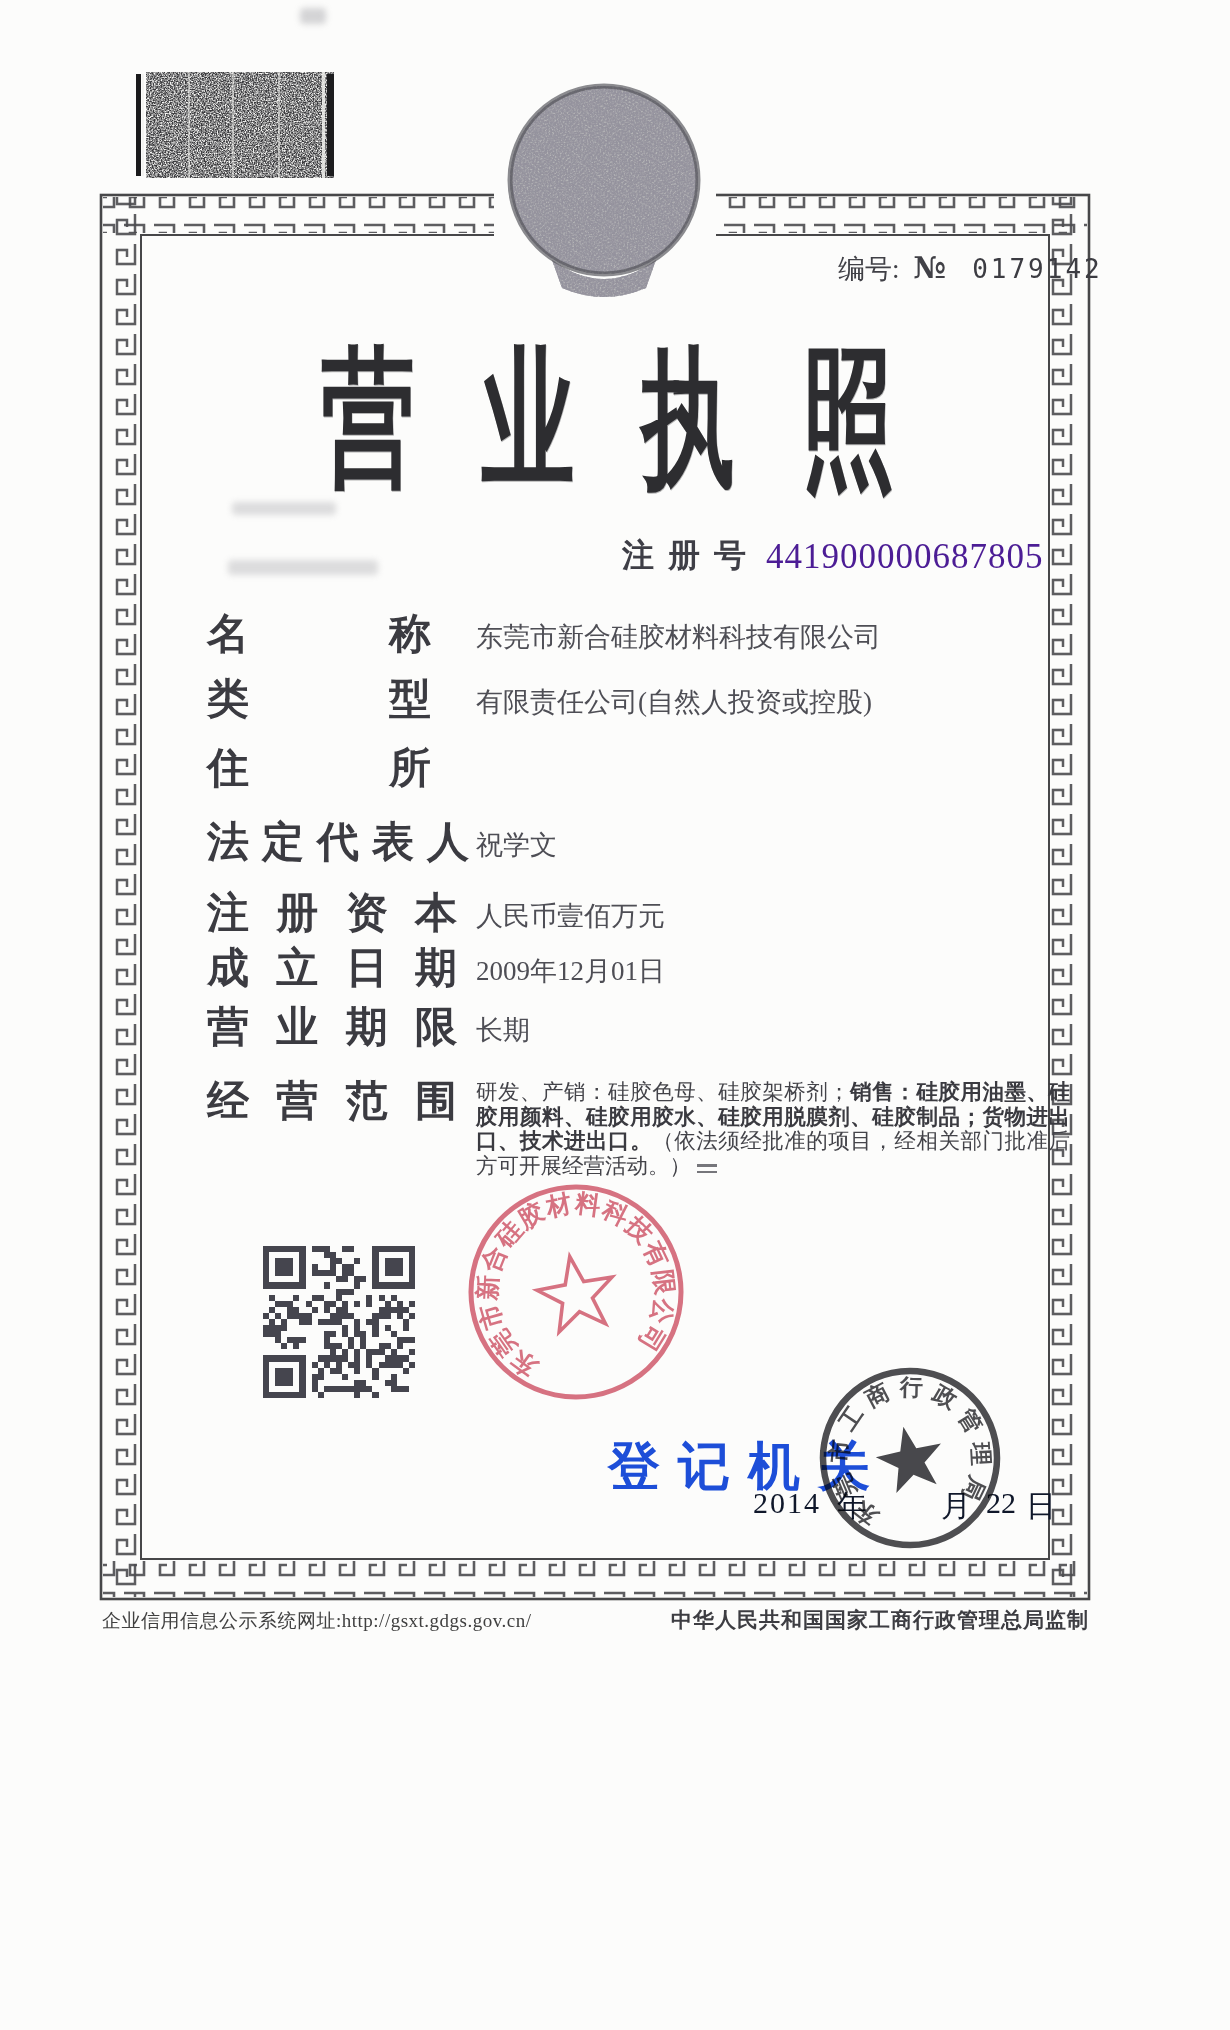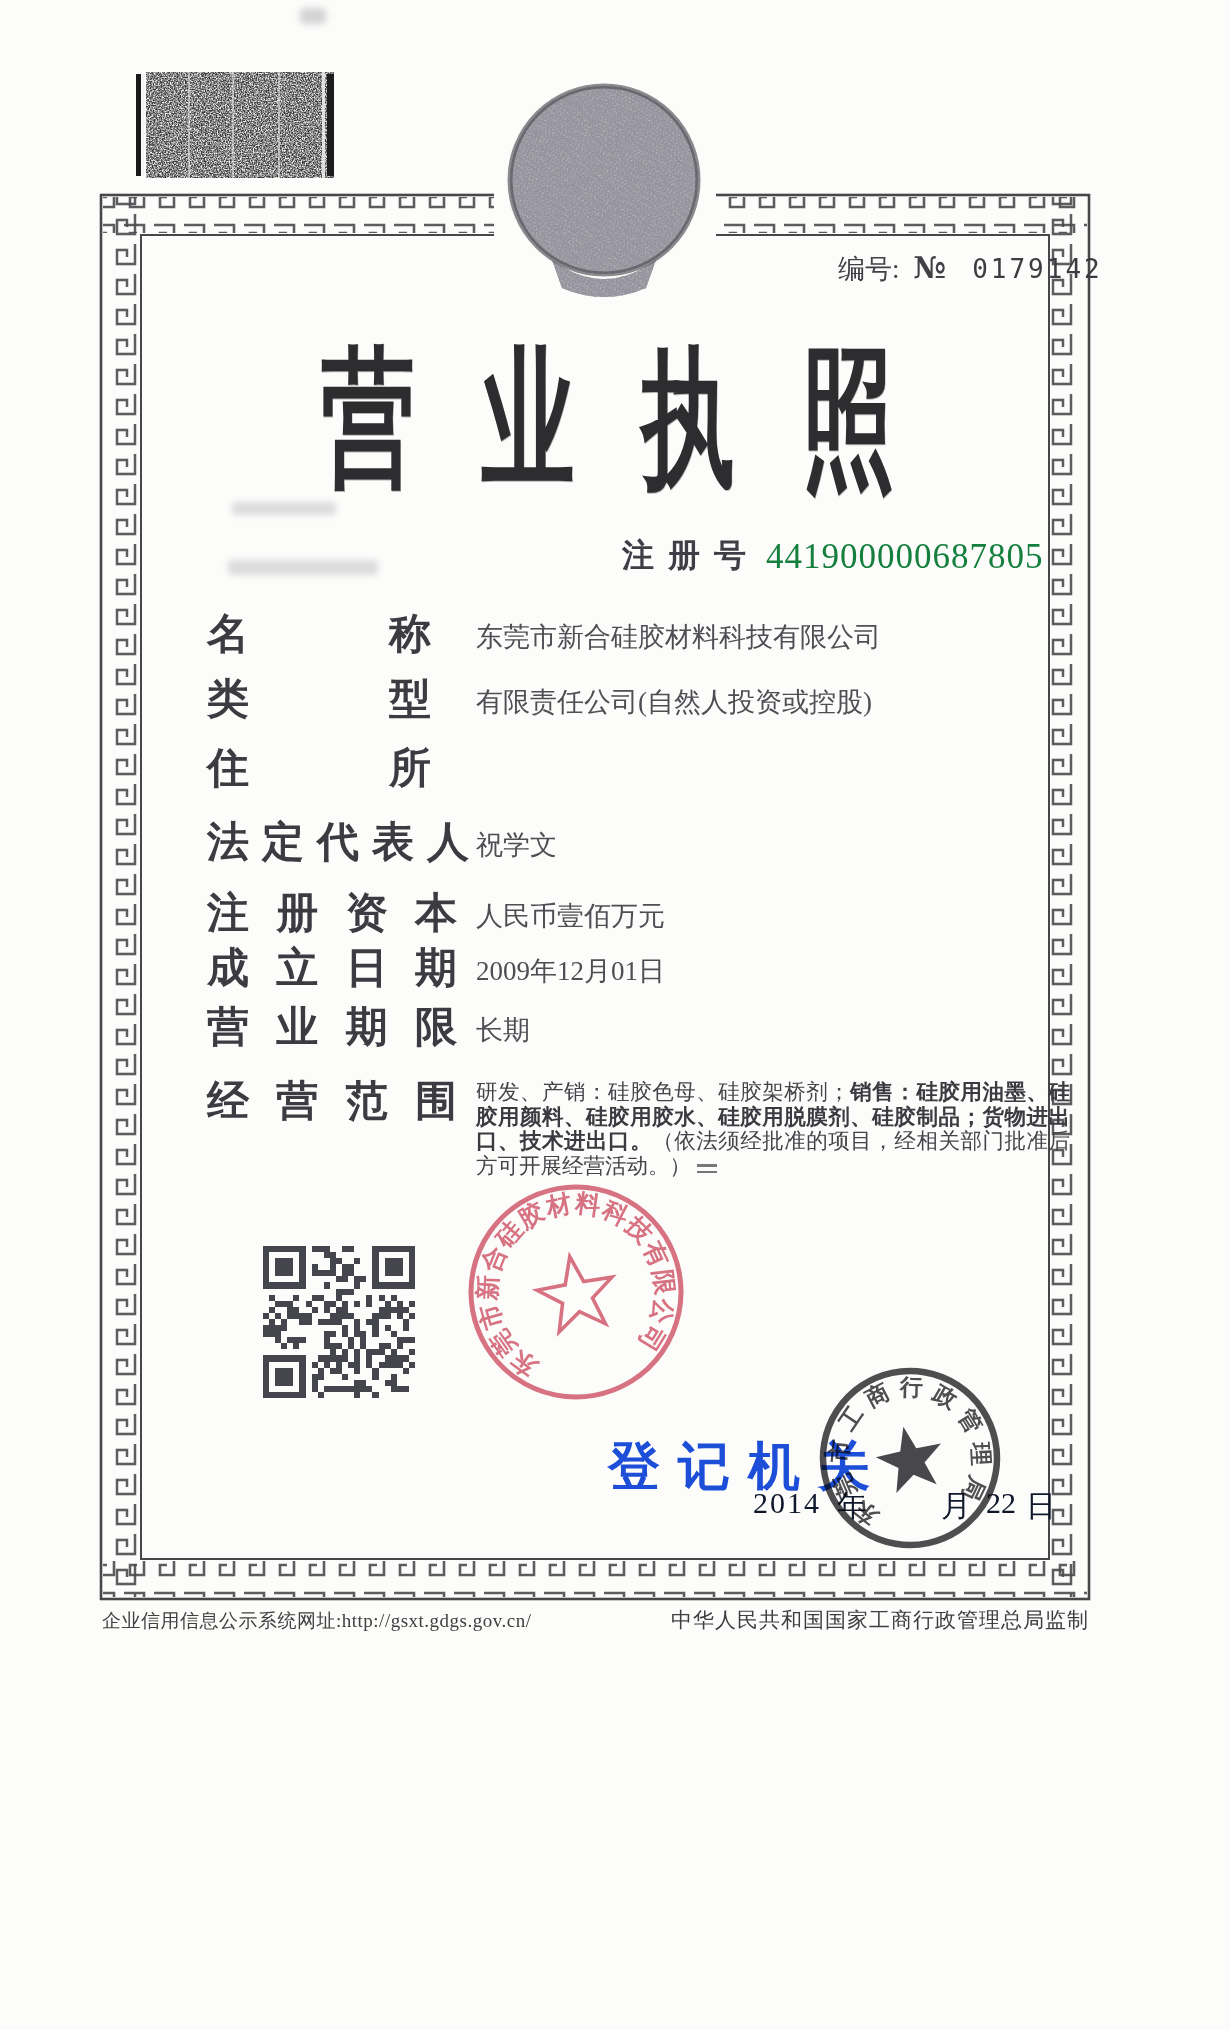--- a/index.html
+++ b/index.html
@@ -32,21 +32,21 @@
   
   .cert-title{left:288px;top:342px;width:640px;display:flex;}
   .cert-title span{
     width:160px;text-align:center;font-family:"DejaVu Sans",sans-serif;
     font-weight:900;font-size:150px;line-height:152px;color:#2d2d30;
     transform:scaleX(0.62);text-shadow:1px 1px 0 rgba(45,45,48,.35);
   }
 
   
   .regno-label{left:622px;top:534px;font-size:32px;letter-spacing:14px;color:#3e3e46;font-weight:600;white-space:nowrap;}
-  .regno-value{left:766px;top:537px;font-size:35px;letter-spacing:1px;color:#15803d;font-family:"Liberation Serif",serif;white-space:nowrap;}
+  .regno-value{left:766px;top:537px;font-size:35px;letter-spacing:1px;color:#4c1d95;font-family:"Liberation Serif",serif;white-space:nowrap;}
 
   
   .field-row{position:absolute;left:207px;width:860px;height:60px;}
   .field-label{display:flex;justify-content:space-between;font-size:42px;line-height:47px;font-weight:600;color:#3b3b41;}
   .field-value{position:absolute;left:269px;top:10px;font-size:27px;line-height:32px;color:var(--ink-light);white-space:nowrap;}
   .field-value.scope{top:2px;width:594px;white-space:normal;font-size:21.5px;line-height:24.5px;text-align:justify;color:#434349;}
   .field-value.scope .b{font-weight:700;color:#3a3a40;}
   .ink-smudge{display:inline-block;width:20px;height:9px;margin-left:6px;
     border-top:3px solid #55555c;border-bottom:2px solid #55555c;vertical-align:baseline;opacity:.8;}
 
@@ -67,21 +67,21 @@
   .registrar{left:608px;top:1432px;font-size:52px;letter-spacing:18px;font-weight:600;color:#1d4ed8;white-space:nowrap;}
   .date-line span{position:absolute;top:1486px;font-size:30px;color:#0f172a;}
   .d-year{left:753px;font-family:"Liberation Serif",serif;letter-spacing:2px;}
   .d-yu{left:837px;}
   .d-mu{left:941px;}
   .d-day{left:986px;}
   .d-du{left:1026px;}
 
   
   .footer-left{left:102px;top:1608px;font-size:19px;letter-spacing:.5px;color:#404040;}
-  .footer-right{top:1606px;right:141px;font-size:21px;font-weight:400;letter-spacing:1px;color:#3d3d42;}
+  .footer-right{top:1606px;right:141px;font-size:21px;font-weight:700;letter-spacing:1px;color:#3d3d42;}
 
   
   .artifact{background:#8a8a90;filter:blur(3px);opacity:.28;border-radius:4px;}
   .a1{left:232px;top:502px;width:104px;height:13px;}
   .a2{left:228px;top:560px;width:150px;height:15px;}
   .a3{left:300px;top:8px;width:26px;height:16px;opacity:.35;}
 </style>
 </head>
 <body>
 

